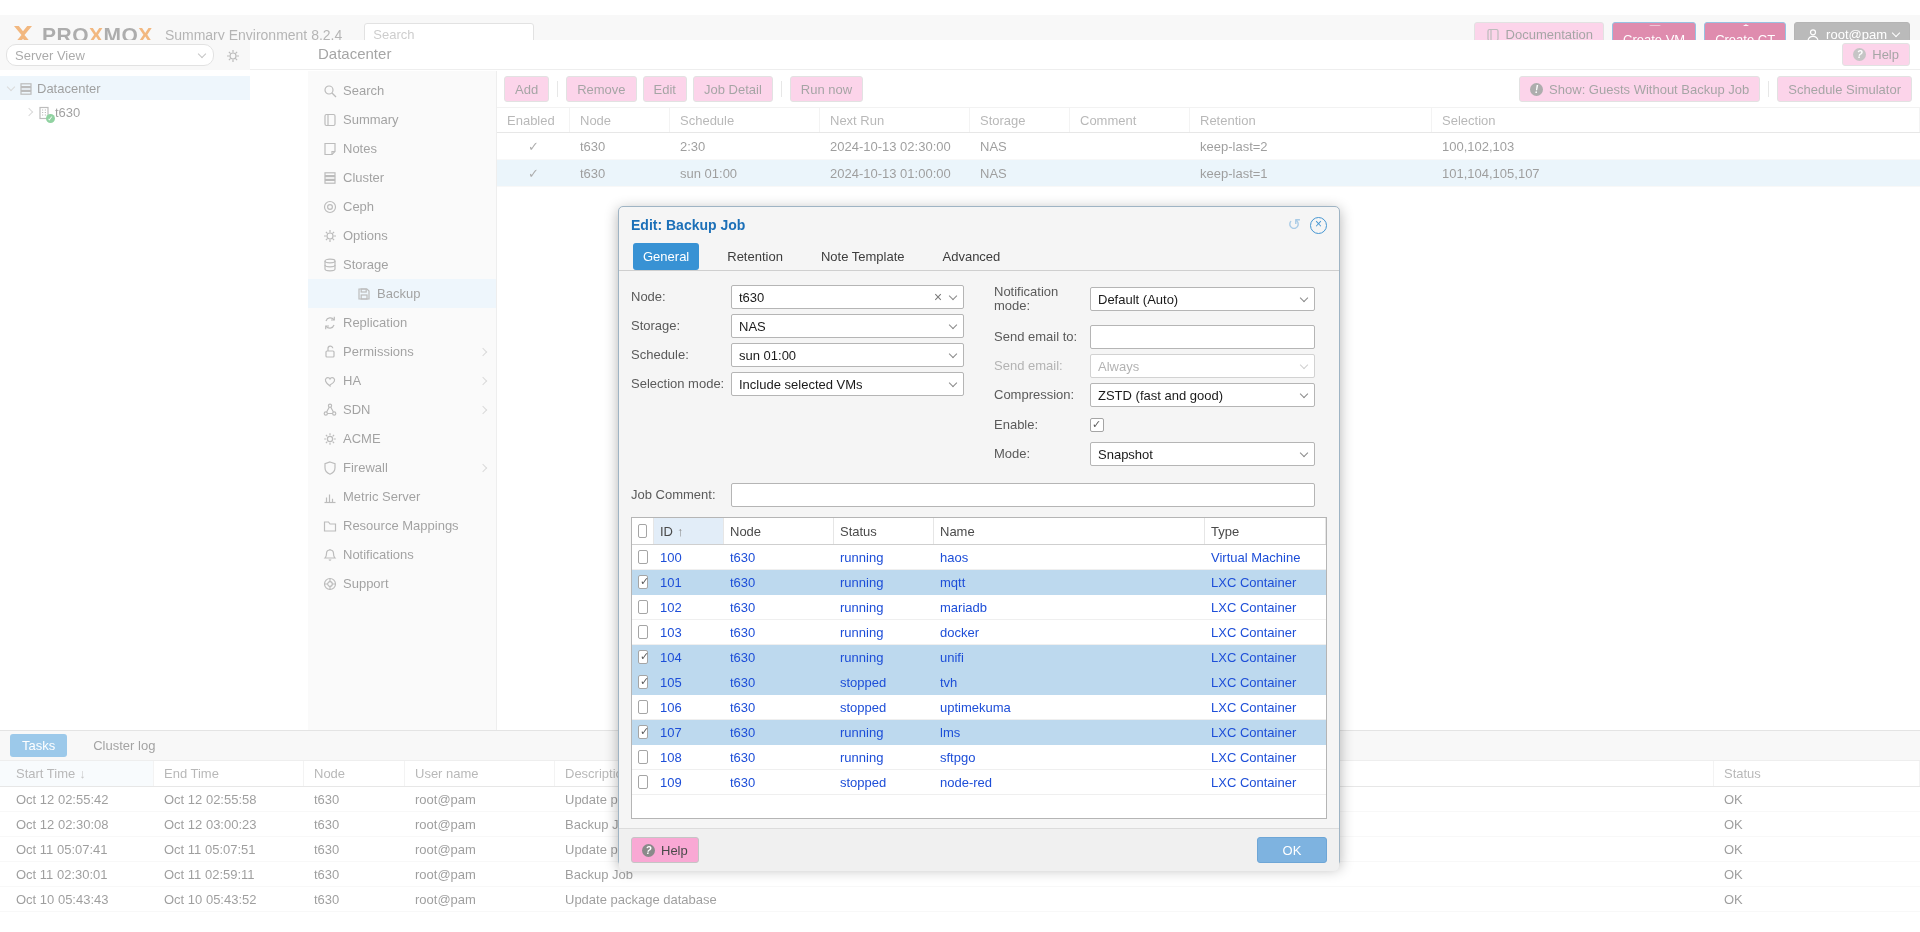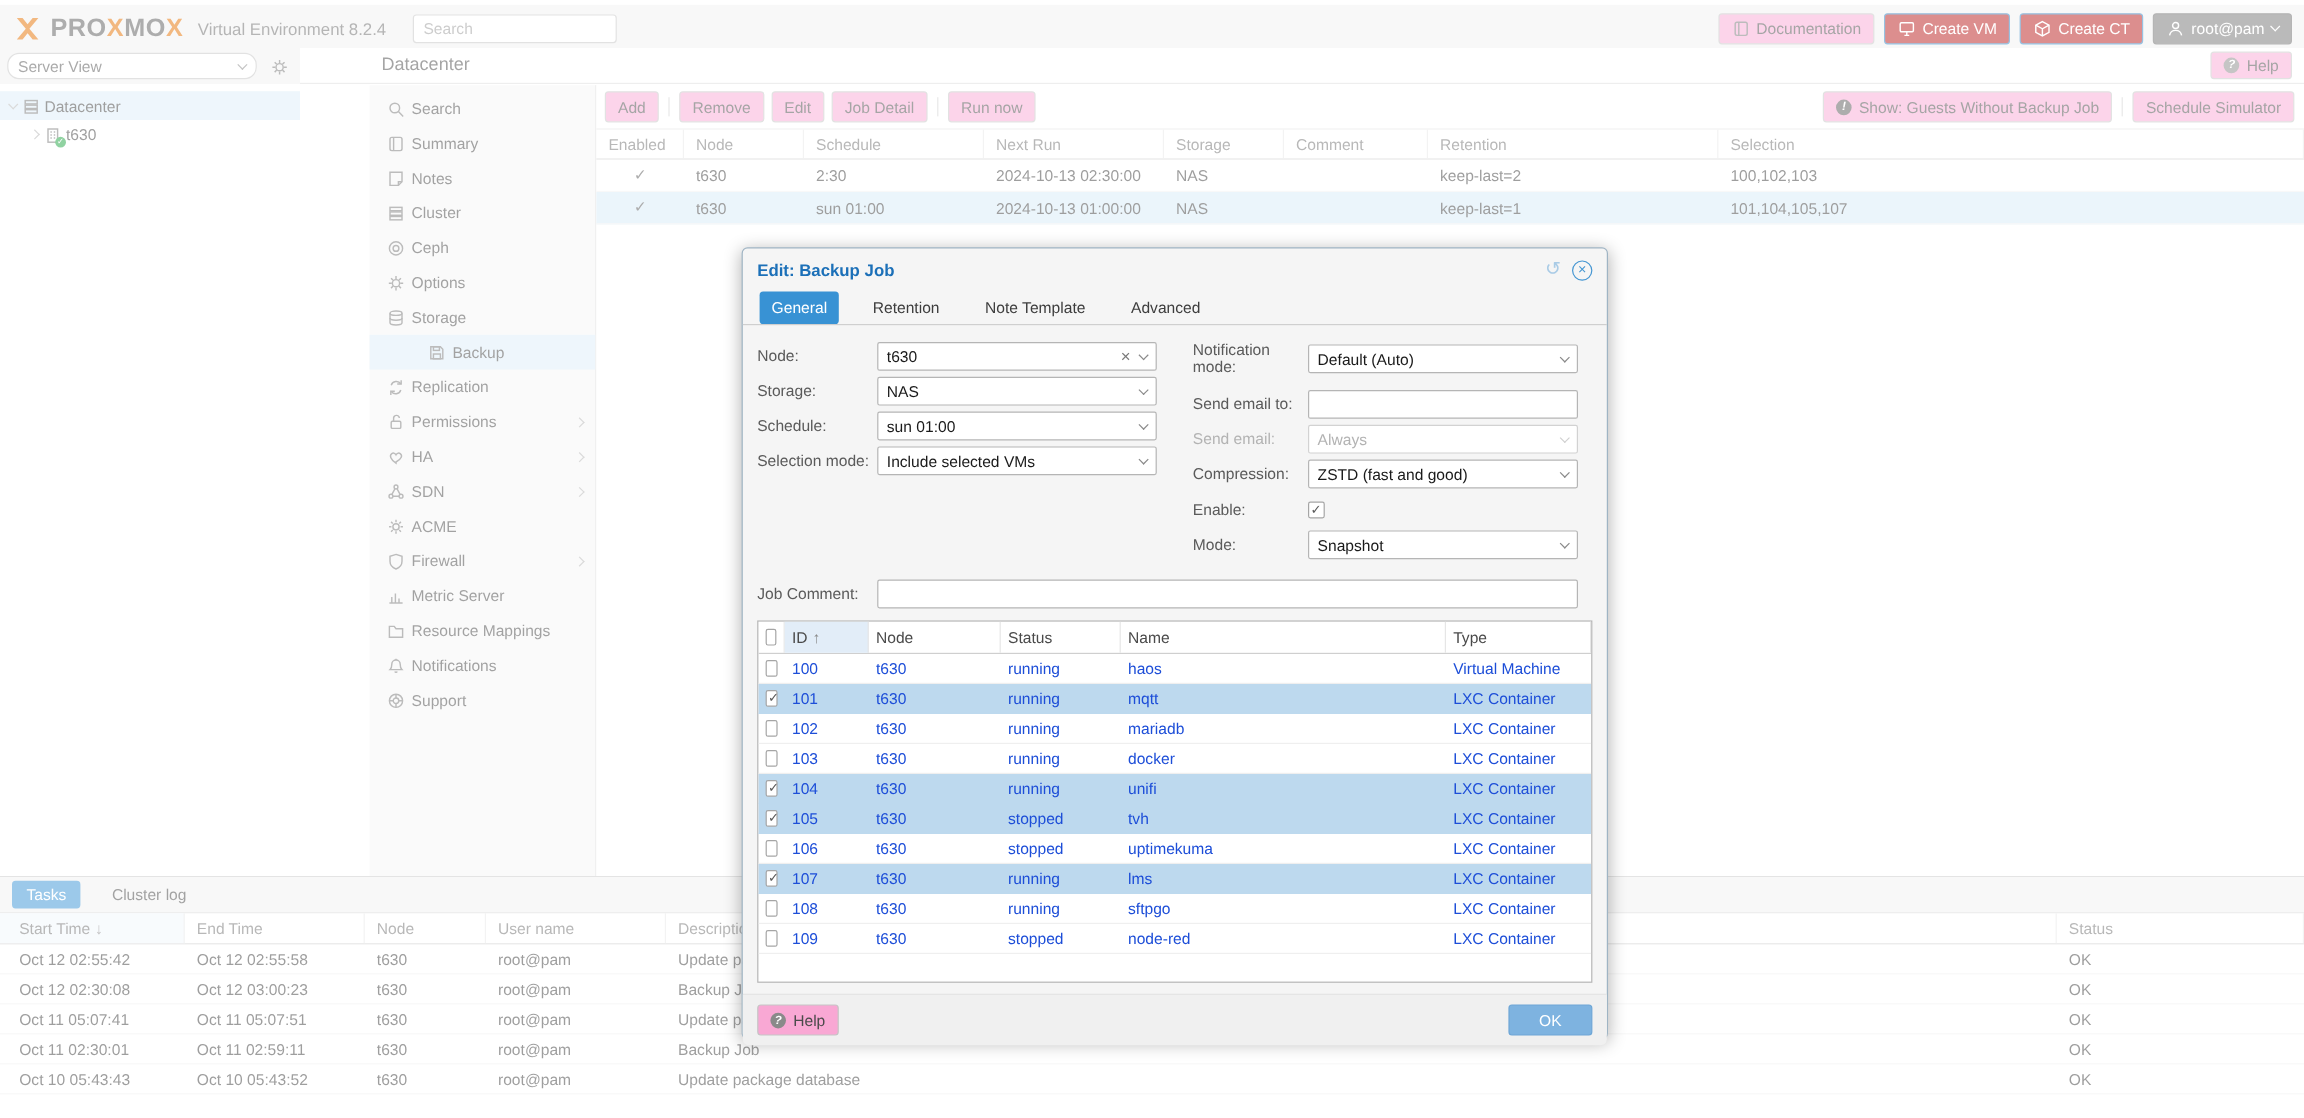--- a/index.html
+++ b/index.html
@@ -1,33 +1,33 @@
 <!DOCTYPE html>
 <html><head>
 <meta charset="utf-8">
 <style>
   * { box-sizing: border-box; margin: 0; padding: 0; }
   html,body { width:1920px; height:932px; overflow:hidden;
     font-family:"Liberation Sans","DejaVu Sans",sans-serif; font-size:13px; color:#444; background:#fff; }
   #app { position:relative; width:1920px; height:932px; }
 
   
-  .topbar { position:absolute; left:0; top:4px; width:1920px; height:40px; background:#f0f0f0;
+  .topbar { position:absolute; left:0; top:15px; width:1920px; height:40px; background:#f0f0f0;
     border-bottom:1px solid #d7d7d7; display:flex; align-items:center; padding:0 10px; }
   .logo { display:flex; align-items:center; gap:6px; }
   .logo-word { font-size:21px; font-weight:bold; letter-spacing:.5px; color:#5a5a5a; }
   .logo-word .ox { color:#E57000; }
   .logo-sub { font-size:14px; color:#6b6b6b; margin-left:6px; }
   .top-search { margin-left:22px; width:170px; height:24px; border:1px solid #c5c5c5; border-radius:3px;
     padding:0 8px; font-size:13px; background:#fff; color:#333; }
   .top-search::placeholder { color:#9a9a9a; }
   .top-right { margin-left:auto; display:flex; align-items:center; gap:8px; }
   .btn { display:inline-flex; align-items:center; gap:6px; height:26px; padding:0 10px;
     border:1px solid #c5c5c5; border-radius:3px; background:#f9a8d4; color:#4a4a4a; font-size:13px; cursor:pointer; }
-  .btn.blue { background:#b91c1c; border-color:#2f84c4; color:#fff; }
+  .btn.blue { background:#be185d; border-color:#2f84c4; color:#fff;flex-direction:column; }
   .btn.gray { background:#757575; border-color:#6a6a6a; color:#fff; }
   .chev { display:inline-block; width:6px; height:6px; border-right:1.5px solid #8a8a8a; border-bottom:1.5px solid #8a8a8a; }
   .chev.down  { transform:rotate(45deg); margin-top:-3px; }
   .chev.right { transform:rotate(-45deg); }
   .chev.white { border-color:#fff; }
   .chev.lt { border-color:#b5b5b5; }
 
   
   .viewbar { position:absolute; left:0; top:40px; width:1920px; height:30px; border-bottom:1px solid #dcdcdc; background:#fff; }
   .viewbar-left { position:absolute; left:0; top:0; width:250px; height:30px; background:#f0f0f0; display:flex; align-items:center; padding:0 6px; gap:6px; }
@@ -237,21 +237,21 @@
 </svg>
 
 <div id="app">
 
   <div class="topbar">
     <div class="logo">
       <svg width="26" height="24" viewBox="0 0 16 16">
         <path d="M2 2l5 6-5 6h3.2L8 10.5 10.8 14H14L9 8l5-6h-3.2L8 5.5 5.2 2z" fill="#E57000"></path>
       </svg>
       <span class="logo-word"><span>PRO</span><span class="ox">X</span><span>MO</span><span class="ox">X</span></span>
-      <span class="logo-sub">Virtual Environment 8.2.4</span>
+      <span class="logo-sub">Summary Environment 8.2.4</span>
     </div>
     <input class="top-search" placeholder="Search" style="">
     <div class="top-right">
       <button class="btn">
         <svg class="ico">
             <use href="#i-book"></use>
           </svg>
         <span>Documentation</span>
       </button>
       <button class="btn blue">

